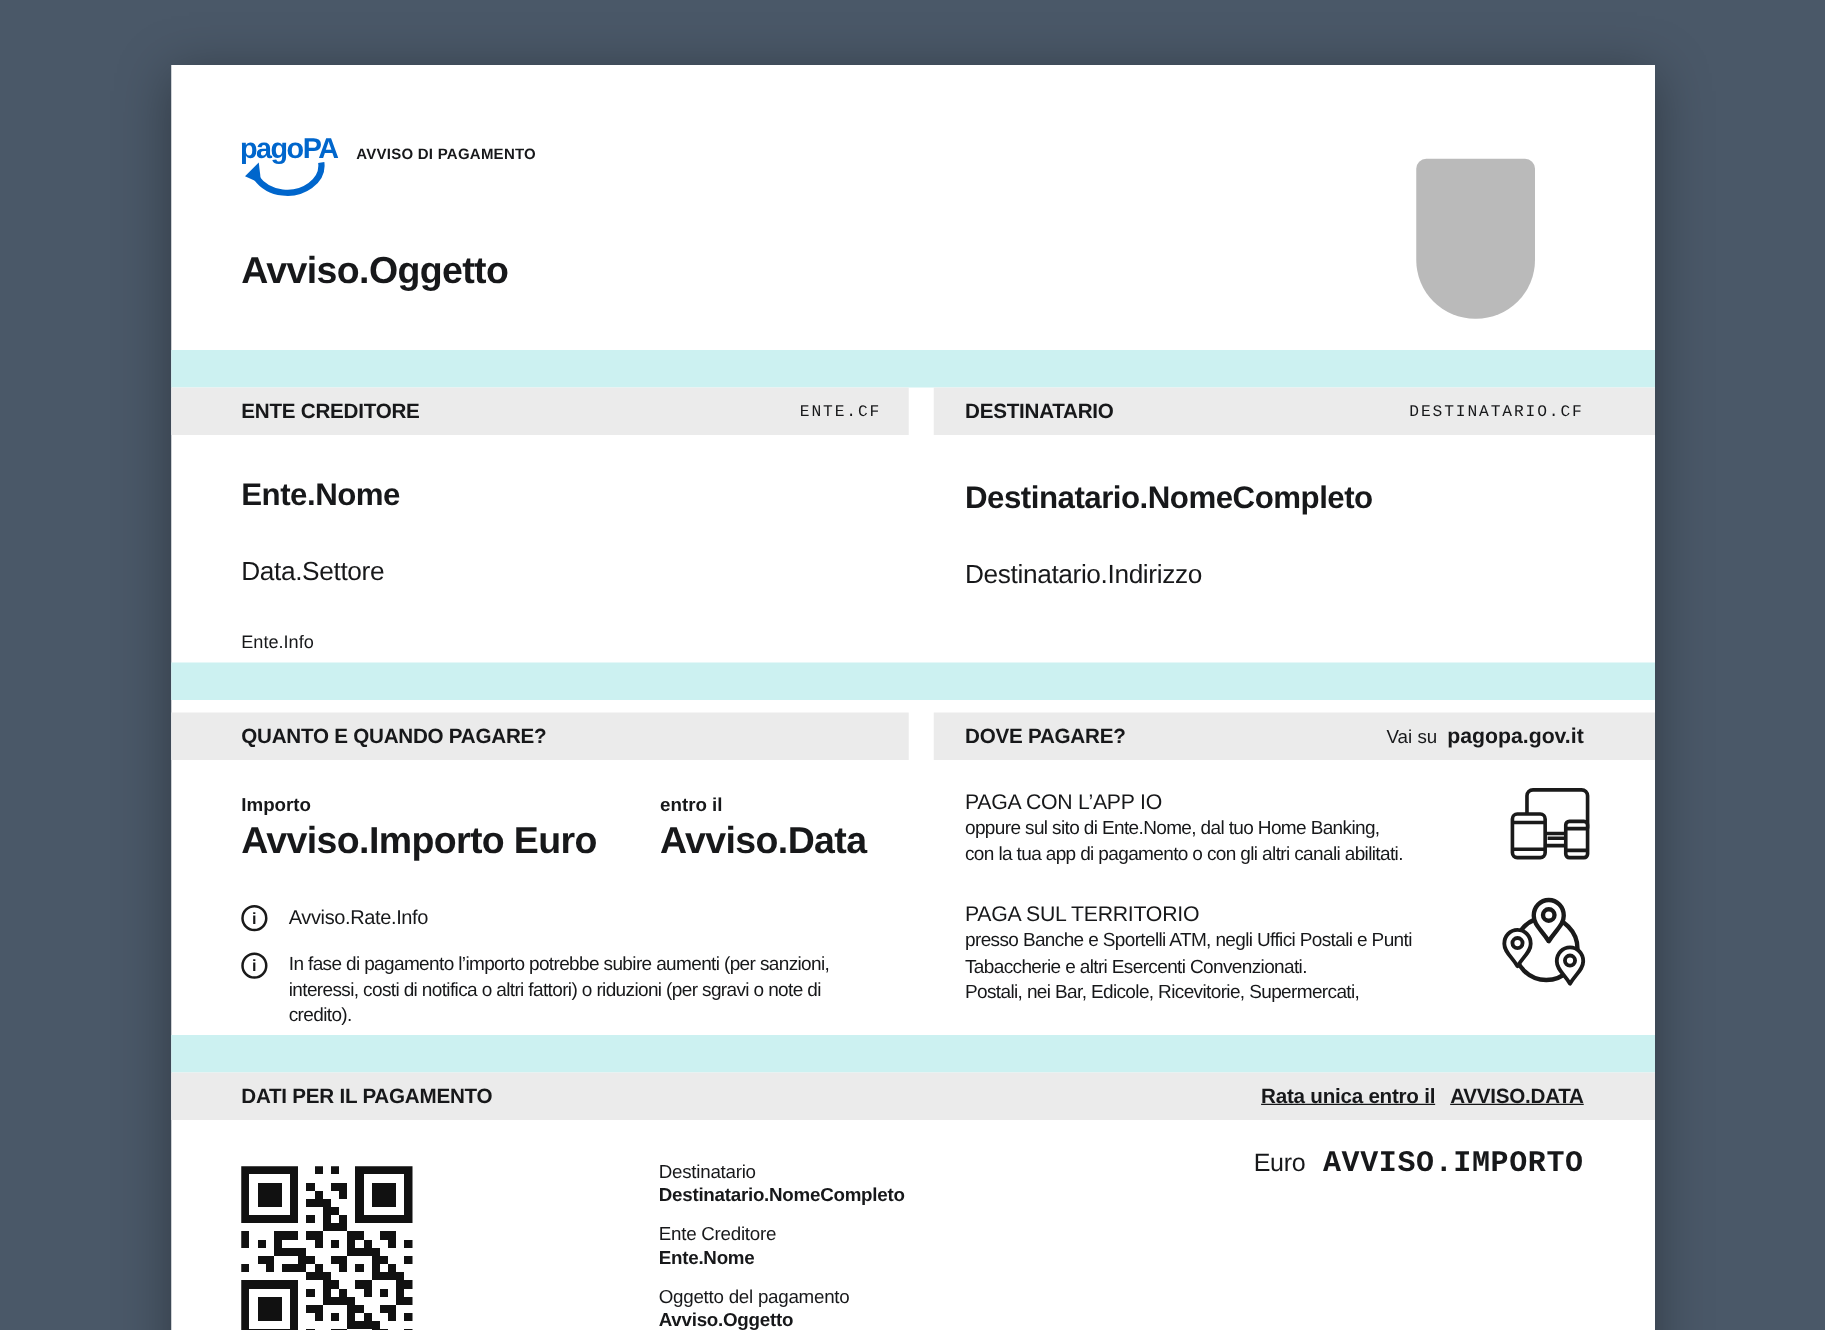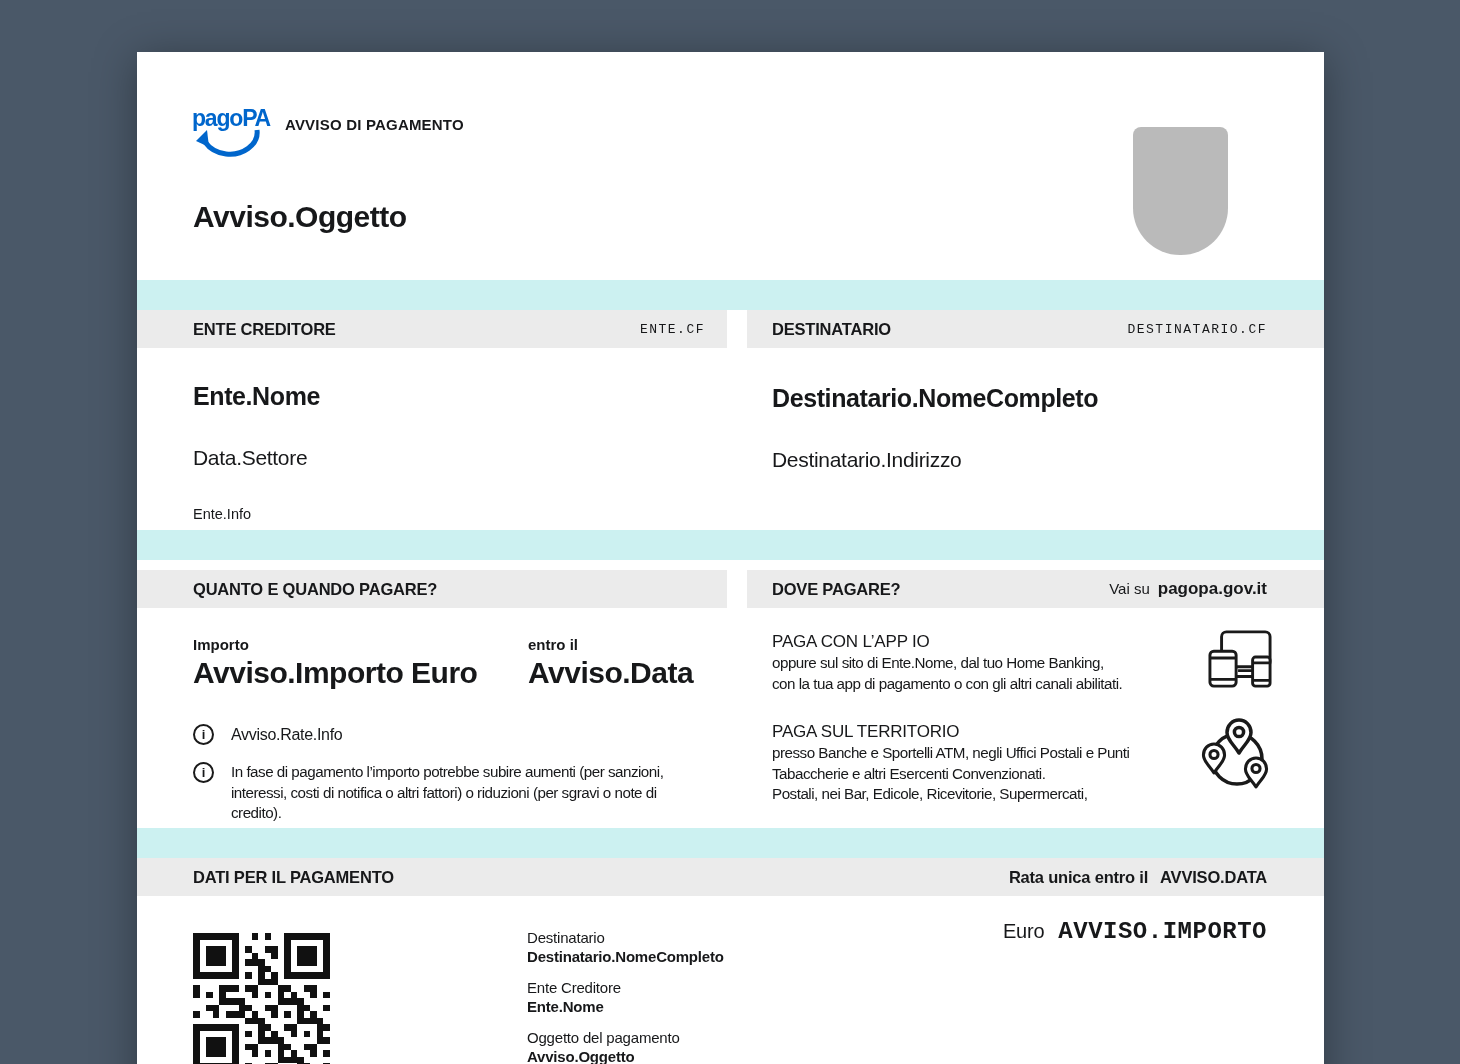--- a/index.html
+++ b/index.html
@@ -8,21 +8,21 @@
   }
   *{margin:0;padding:0;box-sizing:border-box;}
   html,body{width:1460px;height:1064px;overflow:hidden;}
   body{background:var(--bg);font-family:"Liberation Sans",sans-serif;color:var(--ink);position:relative;}
   .page{position:absolute;left:137px;top:52px;width:1187px;height:1240px;background:#fff;
         box-shadow:0 6px 40px rgba(0,0,0,.35);}
   .abs{position:absolute;}
 
   
   .logo{left:54px;top:52px;width:80px;height:62px;text-align:right;}
-  .doc-title{left:148px;top:64px;font-weight:bold;font-size:15px;letter-spacing:.2px;white-space:nowrap;}
+  .doc-title{left:148px;top:64px;font-weight:bold;font-size:12px;letter-spacing:.2px;white-space:nowrap;}
   .subject{left:56px;top:148px;font-weight:bold;font-size:30px;letter-spacing:-.5px;white-space:nowrap;}
   .shield{left:996px;top:75px;width:95px;height:128px;background:var(--shield);
           border-radius:8px 8px 47px 47px;}
 
   
   .stripe{left:0;width:1187px;height:30px;background:var(--stripe);}
   .s1{top:228px;} .s2{top:478px;} .s3{top:776px;}
   .hdrbar{height:38px;background:var(--bar);display:flex;align-items:center;justify-content:space-between;}
   .hdr-l{left:0;width:590px;padding:0 22px 0 56px;}
   .hdr-r{left:610px;width:577px;padding:0 57px 0 25px;}
@@ -53,21 +53,21 @@
 
   
   .vai{display:flex;align-items:baseline;gap:8px;}
   .vai-su{font-size:15px;} .vai-site{font-weight:bold;font-size:17px;}
   .pay-title{font-weight:normal;font-size:17px;letter-spacing:-.2px;white-space:nowrap;}
   .app-title{left:635px;top:580px;} .app-lines{left:635px;top:601px;}
   .terr-title{left:635px;top:670px;} .terr-lines{left:635px;top:691px;}
   .devices-icon{left:1071px;top:577px;} .terr-icon{left:1064px;top:664px;}
 
   
-  .rata-group{display:flex;align-items:baseline;}
+  .rata-group{display:flex;align-items:baseline;text-decoration:underline;}
   .rata-data{margin-left:12px;}
   .euro-row{top:866px;right:57px;display:flex;align-items:baseline;gap:14px;}
   .euro-word{font-size:20px;letter-spacing:-.2px;}
   .euro-amount{font-family:"Liberation Mono",monospace;font-weight:bold;font-size:24px;letter-spacing:.5px;}
   .qr{left:56px;top:881px;width:137px;height:137px;}
   #qr{width:137px;height:137px;shape-rendering:crispEdges;} #qr rect{fill:#111;}
   .fields{left:390px;top:876px;}
   .field{margin-bottom:12px;}
   .field .lab{font-size:15px;line-height:19px;letter-spacing:-.2px;}
   .field .val{font-weight:bold;font-size:15px;line-height:19px;letter-spacing:-.2px;}

